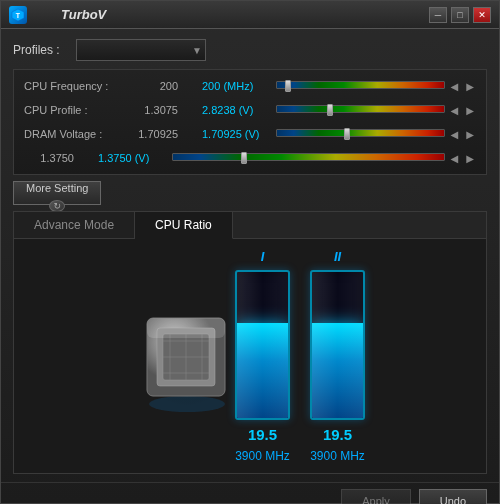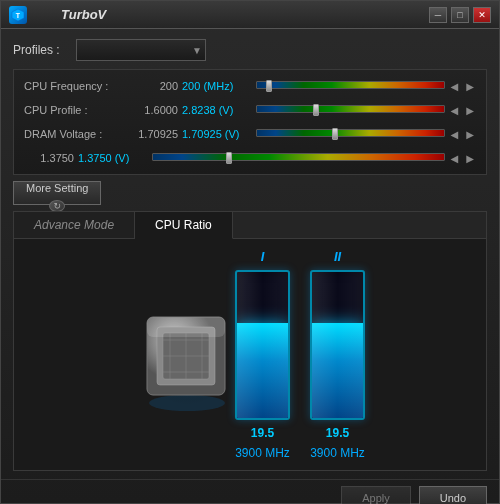--- a/index.html
+++ b/index.html
@@ -174,20 +174,21 @@
       color: #aaa;
       font-size: 11px;
       min-width: 50px;
       text-align: right;
     }
 
     .slider-val2 {
       color: #00ccff;
       font-size: 11px;
       min-width: 70px;
+      margin-left: 20px;
     }
 
     .slider-track-wrapper {
       flex: 1;
       height: 10px;
       position: relative;
     }
 
     .slider-track {
       width: 100%;
@@ -276,21 +277,20 @@
 
     .tab.active {
       color: #ffffff;
       background: #1a1a1a;
       border-bottom: 1px solid #1a1a1a;
       margin-bottom: -1px;
     }
 
     .tab:first-child {
       border-left: none;
-      font-style: italic;
     }
 
     
     .tab-content {
       flex: 1;
       display: flex;
       align-items: center;
       justify-content: center;
       padding: 10px;
       position: relative;
@@ -347,21 +347,21 @@
       position: absolute;
       top: 0;
       left: 0;
       right: 0;
       bottom: 0;
       background: linear-gradient(90deg, rgba(255,255,255,0.1) 0%, transparent 50%, rgba(255,255,255,0.05) 100%);
     }
 
     .gauge-value {
       color: #00ccff;
-      font-size: 12px;
+      font-size: 15px;
       font-weight: bold;
     }
 
     .gauge-freq {
       color: #00aaff;
       font-size: 12px;
     }
 
     
     .bottom-buttons {
@@ -431,21 +431,21 @@
           <div class="slider-track">
             <div class="slider-thumb" style="left:5%"></div>
           </div>
         </div>
         <span class="slider-arrow">◀</span>
         <span class="slider-arrow">▶</span>
       </div>
 
       <div class="slider-row">
         <span class="slider-label">CPU Profile :</span>
-        <span class="slider-val1">1.6000</span>
+        <span class="slider-val1">1.3075</span>
         <span class="slider-val2">2.8238 (V)</span>
         <div class="slider-track-wrapper">
           <div class="slider-track">
             <div class="slider-thumb" style="left:30%"></div>
           </div>
         </div>
         <span class="slider-arrow">◀</span>
         <span class="slider-arrow">▶</span>
       </div>
 

